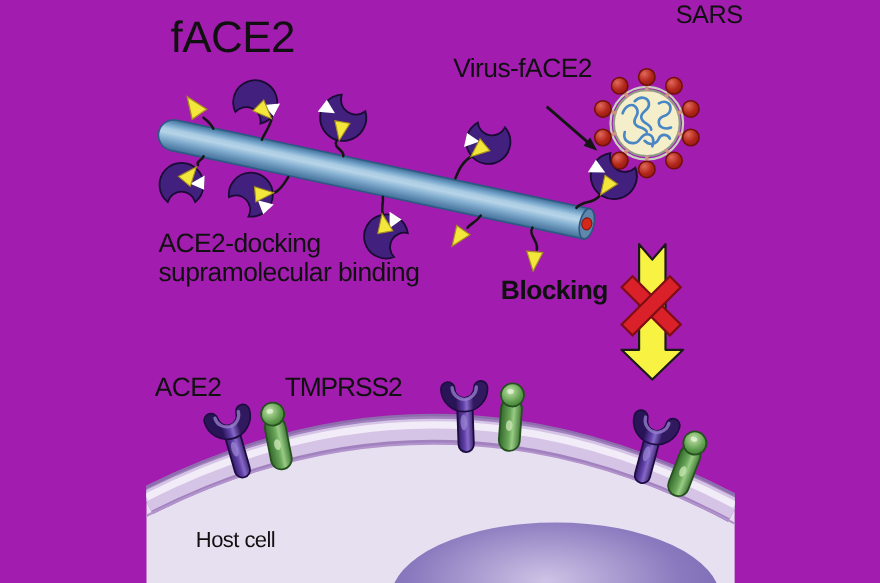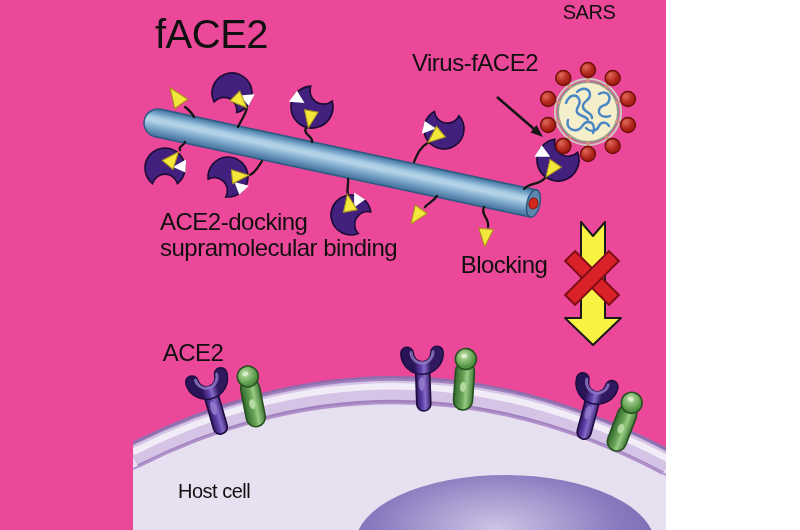--- a/index.html
+++ b/index.html
@@ -1,25 +1,25 @@
 <!DOCTYPE html>
 <html><head>
 <meta charset="utf-8">
 <style>
   html,body{margin:0;padding:0;background:#fff;}
-  #stage{position:relative;width:666px;height:530px;background:#ec4899;overflow:hidden;
+  #stage{position:relative;width:800px;height:530px;background:#a21caf;overflow:hidden;
          font-family:"Liberation Sans",sans-serif;color:#101010;}
   #stage svg{position:absolute;left:0;top:0;}
   .lbl{position:absolute;color:#101010;letter-spacing:-0.5px;line-height:1.02;white-space:nowrap;}
   #lbl-face2{left:155px;top:14px;font-size:40px;}
-  #lbl-sars{left:503px;top:2px;width:172px;font-size:20px;text-align:center;}
+  #lbl-sars{left:503px;top:2px;width:172px;font-size:23px;text-align:right;}
   #lbl-binding{left:405px;top:51px;width:140px;font-size:24px;text-align:center;}
-  #lbl-filament{left:160px;top:209px;font-size:24px;text-align:left;line-height:1.1;}
-  #lbl-blocking{left:445px;top:253px;width:118px;font-size:24px;text-align:center;}
-  #lbl-ace2{left:160px;top:341px;width:66px;font-size:24px;text-align:center;}
+  #lbl-filament{left:144px;top:209px;font-size:24px;text-align:left;line-height:1.1;}
+  #lbl-blocking{left:445px;top:253px;width:118px;font-size:24px;text-align:center;font-weight:bold;}
+  #lbl-ace2{left:138px;top:341px;width:66px;font-size:24px;text-align:center;}
   #lbl-tmprss2{left:258px;top:341px;width:108px;font-size:24px;text-align:center;letter-spacing:-1px;}
   #lbl-hostcell{left:178px;top:481px;font-size:20px;}
 </style>
 </head>
 <body>
 
 <div id="stage">
 
 <svg width="800" height="530" viewBox="0 0 800 530">
   <defs>
@@ -211,15 +211,16 @@
 <div class="lbl" id="lbl-filament">
   <div>ACE2-docking</div>
   <div>supramolecular binding</div>
 </div>
 
 <div class="lbl" id="lbl-blocking">
   <div>Blocking</div>
 </div>
 
 <div class="lbl" id="lbl-ace2">ACE2</div>
+<div class="lbl" id="lbl-tmprss2">TMPRSS2</div>
 <div class="lbl" id="lbl-hostcell">Host cell</div>
 
 </div>
 
 </body></html>

